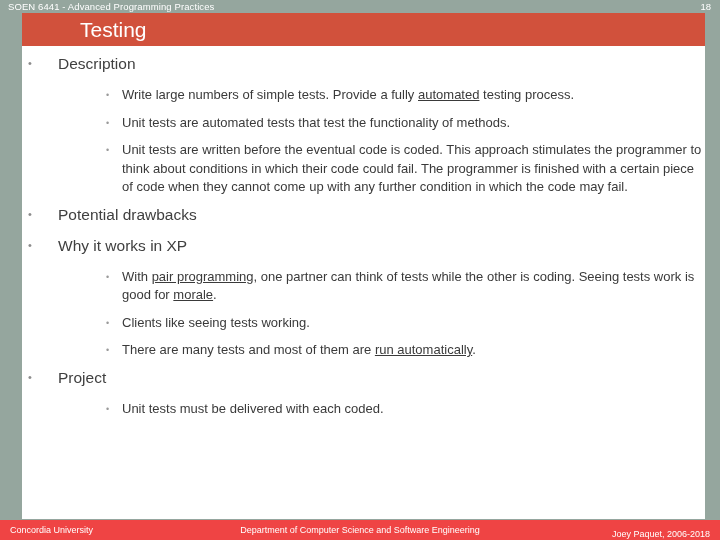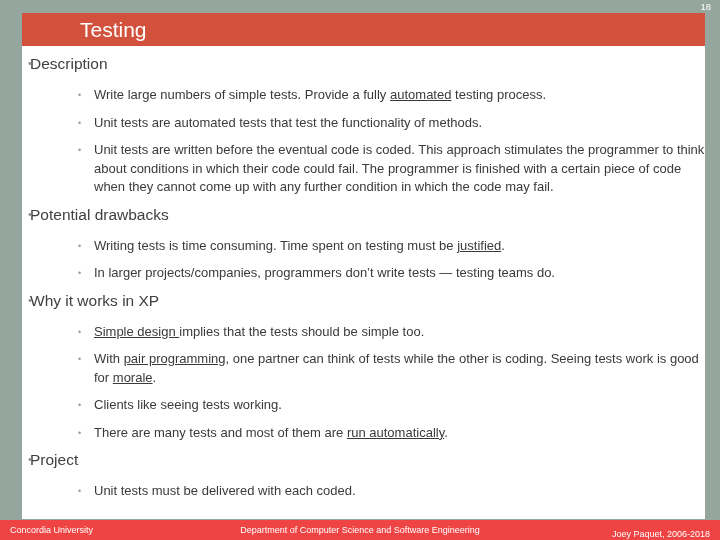--- a/index.html
+++ b/index.html
@@ -90,21 +90,21 @@
     padding: 0;
   }
   ul.lvl2 {
     list-style: none;
     margin: 0;
     padding: 0;
   }
 
   li.b1 {
     position: relative;
-    padding-left: 8px;
+    padding-left: 36px;
     font-size: 15.5px;
     color: #404040;
     line-height: 26px;
     margin-top: 5px;
   }
   li.b1 > .btext {
     display: block;
   }
   li.b1::before {
     content: "\2022";
@@ -183,20 +183,21 @@
     background: #95a69e;
   }
 </style>
 </head>
 <body>
 
 <div class="gutter left"></div>
 <div class="gutter right"></div>
 
 <div class="top-band">
+  <span class="course">SOEN 6441 - Advanced Programming Practices</span>
   <span class="slide-no">18</span>
 </div>
 
 <div class="title-bar">
   <span class="title-text">Testing</span>
 </div>
 
 <div class="slide-body">
   <ul class="lvl1" id="content-root">
       <li class="b1">
@@ -204,32 +205,25 @@
         <div class="sub-wrap">
           <ul class="lvl2">
             <li class="b2"><span>Write large numbers of simple tests. Provide a fully </span><span class="u">automated</span><span> testing process.</span></li>
             <li class="b2"><span>Unit tests are automated tests that test the functionality of methods.</span></li>
             <li class="b2"><span>Unit tests are written before the eventual code is coded. This approach stimulates the programmer to think about conditions in which their code could fail. The programmer is finished with a certain piece of code when they cannot come up with any further condition in which the code may fail.</span></li>
           </ul>
         </div>
       </li>
       <li class="b1">
         <span class="btext">Potential drawbacks</span>
-        <div class="sub-wrap">
-          <ul class="lvl2">
-            <li class="b2"><span>Writing tests is time consuming. Time spent on testing must be </span><span class="u">justified</span><span>.</span></li>
-            <li class="b2"><span>In larger projects/companies, programmers don’t write tests — testing teams do.</span></li>
-          </ul>
-        </div>
       </li>
       <li class="b1">
         <span class="btext">Why it works in XP</span>
         <div class="sub-wrap">
           <ul class="lvl2">
-            <li class="b2"><span class="u">Simple design </span><span>implies that the tests should be simple too.</span></li>
             <li class="b2"><span>With </span><span class="u">pair programming</span><span>, one partner can think of tests while the other is coding. Seeing tests work is good for </span><span class="u">morale</span><span>.</span></li>
             <li class="b2"><span>Clients like seeing tests working.</span></li>
             <li class="b2"><span>There are many tests and most of them are </span><span class="u">run automatically</span><span>.</span></li>
           </ul>
         </div>
       </li>
       <li class="b1">
         <span class="btext">Project</span>
         <div class="sub-wrap">
           <ul class="lvl2">

